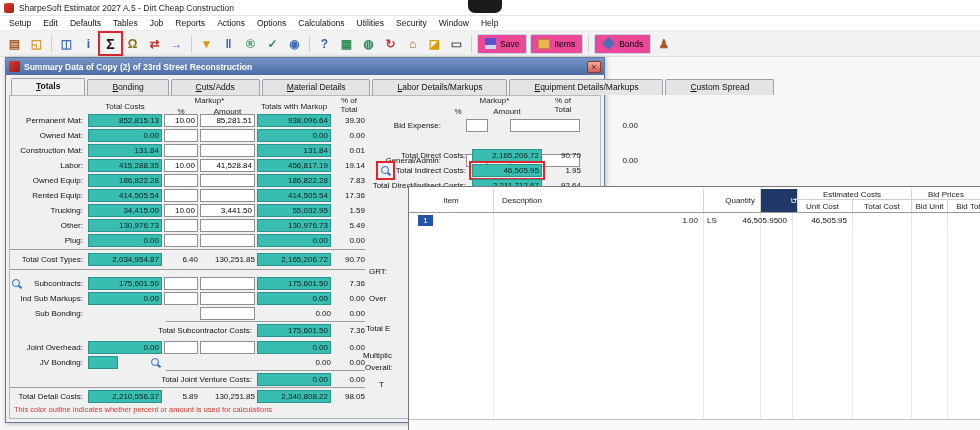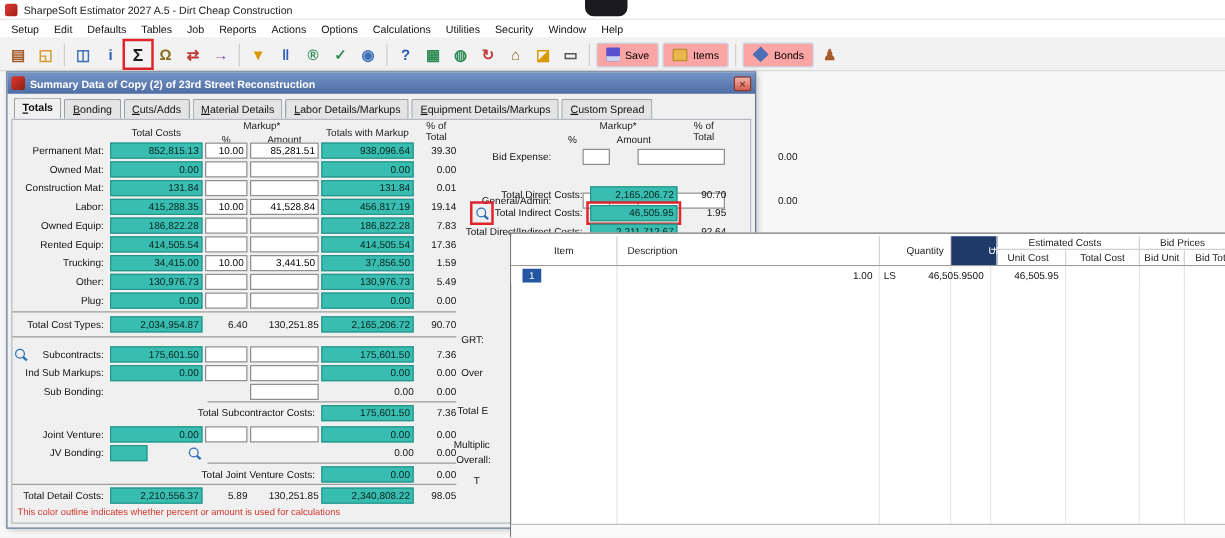--- a/index.html
+++ b/index.html
@@ -11,35 +11,35 @@
   .titlebar{position:absolute;left:0;top:0;width:980px;height:16px;background:#fff;border-bottom:1px solid #e6e6e6;display:flex;align-items:center;gap:5px;padding-left:4px;}
   .app-ico{width:10px;height:10px;background:linear-gradient(135deg,#e03a2f,#a01f17);border-radius:2px;}
   .app-title{font-size:8.5px;color:#222;}
   .notch{position:absolute;left:468px;top:0;width:34px;height:13px;background:#1b1b1d;border-radius:0 0 7px 7px;z-index:99;}
   .menubar{position:absolute;left:0;top:16px;width:980px;height:15px;background:#fff;border-bottom:1px solid #ececec;display:flex;align-items:center;padding-left:3px;}
   .mi{padding:0 6px;font-size:8.5px;}
   .toolbar{position:absolute;left:0;top:31px;width:980px;height:26px;background:#f2f2f2;border-bottom:1px solid #dcdcdc;display:flex;align-items:center;gap:3px;padding-left:5px;}
   .tbi{width:19px;height:19px;display:flex;align-items:center;justify-content:center;font-size:12px;font-weight:bold;}
   .tbi[data-name="summary-icon"]{font-size:14px;}
   .sep{width:1px;height:18px;background:#cfcfcf;margin:0 2px;}
-  .tbtn{display:flex;align-items:center;gap:4px;border:1px solid #c9d6e6;background:#fca5a5;height:20px;padding:0 7px;font-size:8.5px;font-family:inherit;border-radius:2px;}
+  .tbtn{display:flex;align-items:center;gap:4px;border:1px solid #c9d6e6;background:#ec4899;height:20px;padding:0 7px;font-size:8.5px;font-family:inherit;border-radius:2px;}
   .save-ico{width:11px;height:11px;background:#5a4fcf;border-radius:1px;box-shadow:inset 0 -4px 0 #cdd4f2;}
   .load-ico{width:12px;height:10px;background:#e8b64c;border:1px solid #b98c2e;border-radius:1px;}
   .bonds-ico{width:9px;height:9px;background:#4a6fb5;transform:rotate(45deg);margin:0 2px;}
   .annot{outline:2px solid #e0262c;outline-offset:1px;}
 
   
   .dialog{position:absolute;left:5px;top:57px;width:600px;height:366px;background:#f0f0f0;border:1px solid #65789b;box-shadow:1px 1px 5px rgba(0,0,0,.25);z-index:10;}
   .dtitle{position:absolute;left:0;top:0;right:0;height:17px;background:linear-gradient(180deg,#7694c5,#4d6da5);display:flex;align-items:center;padding:0 3px;gap:4px;}
   .dico{width:11px;height:11px;background:linear-gradient(135deg,#e03a2f,#8f1d15);border-radius:2px;}
   .dtext{color:#fff;font-size:8.5px;font-weight:bold;flex:1;white-space:nowrap;}
   .dclose{width:14px;height:12px;background:linear-gradient(180deg,#f3b0a5,#d2604f);border:1px solid #8c3a30;border-radius:2px;color:#5d1812;font-size:9px;line-height:10px;text-align:center;}
   .dclose::before{content:"×";}
   .tabs{position:absolute;left:5px;top:19px;height:18px;display:flex;align-items:flex-end;}
-  .tab{border:1px solid #9aa0a8;border-bottom:none;background:#e4e4e4;padding:2px 6px 3px;margin-right:2px;border-radius:2px 2px 0 0;font-size:8.5px;white-space:nowrap;}
+  .tab{border:1px solid #9aa0a8;border-bottom:none;background:#e4e4e4;padding:2px 24px 3px;margin-right:2px;border-radius:2px 2px 0 0;font-size:8.5px;white-space:nowrap;}
   .tab span{display:block;}
   .tab span::first-letter{text-decoration:underline;}
   .tab.active{background:#f0f0f0;font-weight:bold;padding-bottom:4px;}
   .bframe{position:absolute;left:3px;top:37px;right:3px;bottom:3px;border:1px solid #b3b9c2;background:#f0f0f0;}
 
   .hx{position:absolute;font-size:8px;color:#222;text-align:center;white-space:nowrap;}
   .lbl{font-size:8px;text-align:right;line-height:13px;padding-right:3px;white-space:nowrap;}
   .val{background:#3abdb1;border:1px solid #27958b;font-size:8px;text-align:right;padding:0 2px;line-height:11px;height:13px;color:#06211e;white-space:nowrap;}
   .box{border:1px solid #8f8f8f;background:#fff;height:13px;width:100%;font-size:8px;text-align:right;padding:0 2px;font-family:inherit;outline:none;}
   .pt{font-size:8px;text-align:right;line-height:13px;}
@@ -243,21 +243,21 @@
       <div class="val" data-name="total-cost-value">414,505.54</div>
       <input class="box" data-name="markup-pct-input" value="" style="">
       <input class="box" data-name="markup-amount-input" value="" style="">
       <div class="val" data-name="total-with-markup-value">414,505.54</div>
       <div class="pt" data-name="pct-of-total">17.36</div>
 
       <div class="lbl" data-name="cost-row-label">Trucking:</div>
       <div class="val" data-name="total-cost-value">34,415.00</div>
       <input class="box annot" data-name="markup-pct-input" value="10.00" style="">
       <input class="box" data-name="markup-amount-input" value="3,441.50" style="">
-      <div class="val" data-name="total-with-markup-value">37,856.50</div>
+      <div class="val" data-name="total-with-markup-value">55,032.95</div>
       <div class="pt" data-name="pct-of-total">1.59</div>
 
       <div class="lbl" data-name="cost-row-label">Other:</div>
       <div class="val" data-name="total-cost-value">130,976.73</div>
       <input class="box" data-name="markup-pct-input" value="" style="">
       <input class="box" data-name="markup-amount-input" value="" style="">
       <div class="val" data-name="total-with-markup-value">130,976.73</div>
       <div class="pt" data-name="pct-of-total">5.49</div>
 
       <div class="lbl" data-name="cost-row-label">Plug:</div>
@@ -311,21 +311,21 @@
 
     <div class="line" style="left:160px;top:263px;width:199px;" data-name="divider"></div>
 
     <div class="lgridTS" data-name="total-subcontractor-row">
       <div class="lbl" data-name="total-subcontractor-label">Total Subcontractor Costs:</div>
       <div class="val" data-name="total-subcontractor-value">175,601.50</div>
       <div class="pt" data-name="pct-of-total">7.36</div>
     </div>
 
     <div class="lgridJV" data-name="joint-venture-table">
-      <div class="lbl" data-name="cost-row-label">Joint Venture:</div>
+      <div class="lbl" data-name="cost-row-label">Joint Overhead:</div>
       <div class="val" data-name="total-cost-value">0.00</div>
       <input class="box" data-name="markup-pct-input" value="" style="">
       <input class="box" data-name="markup-amount-input" value="" style="">
       <div class="val" data-name="total-with-markup-value">0.00</div>
       <div class="pt" data-name="pct-of-total">0.00</div>
 
       <div class="lbl" data-name="cost-row-label">JV Bonding:</div>
       <div class="flexbetween" data-name="jv-bonding-cell">
         <span class="val valmini" data-name="jv-bonding-value-box"></span>
         <span class="magbtn" data-name="jv-bonding-zoom-button">

